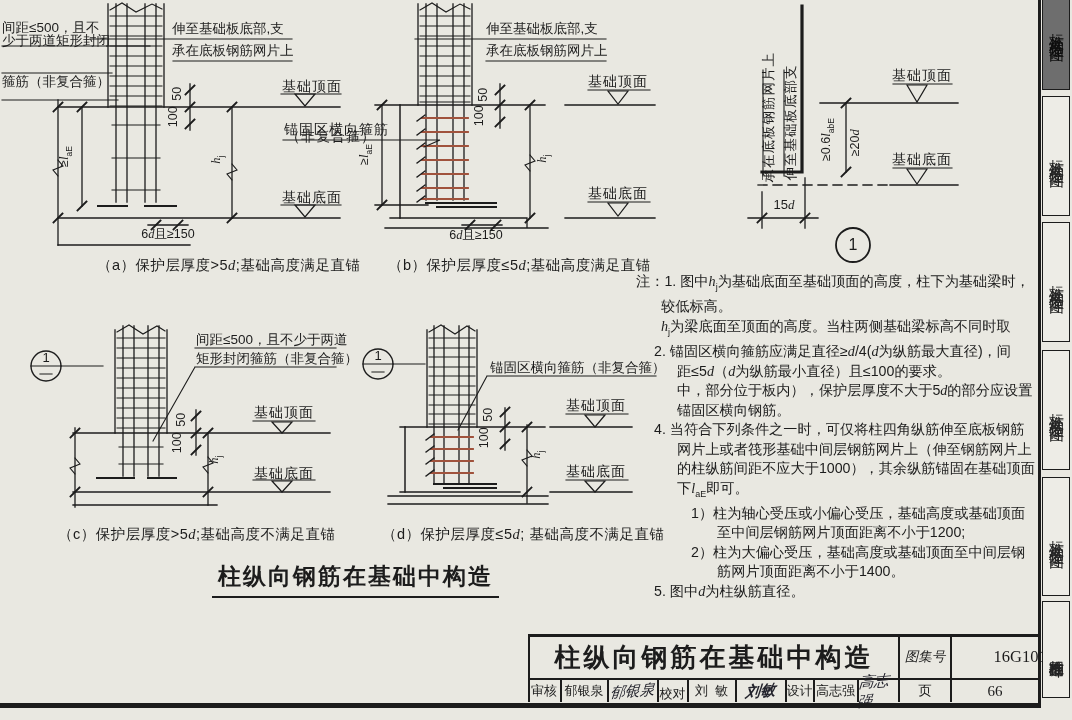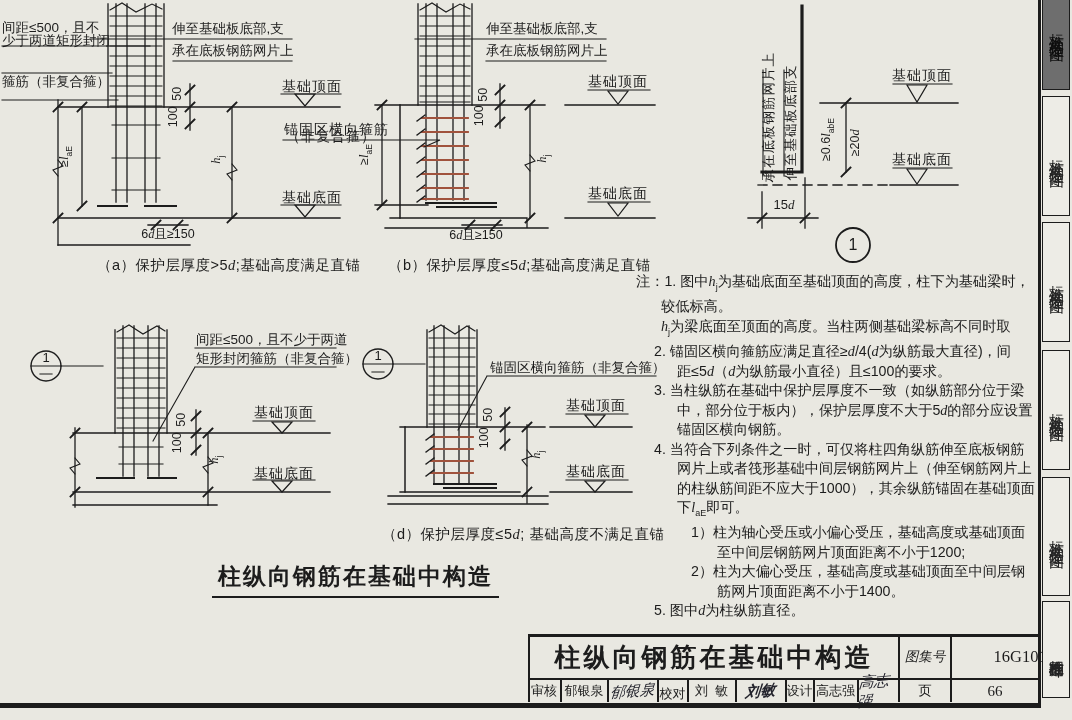--- a/index.html
+++ b/index.html
@@ -191,39 +191,39 @@
   <div class="t" style="left:845px;top:235px;width:16px;text-align:center;font-size:16px;">1</div>
 
   <div class="t callout-num" style="left:39px;top:350px;width:14px;">1</div>
   <div class="t cjk13" style="left:196px;top:332px;">间距≤500，且不少于两道</div>
   <div class="t cjk13" style="left:196px;top:351px;">矩形封闭箍筋（非复合箍）</div>
   <div class="t vdim" style="left:162px;top:412px;width:40px;">50</div>
   <div class="t vdim" style="left:158px;top:435px;width:40px;">100</div>
   <div class="t vdim dim-i" style="left:201px;top:451px;width:30px;"><i>h</i><sub>j</sub></div>
   <div class="t surface" style="left:254px;top:404px;">基础顶面</div>
   <div class="t surface" style="left:254px;top:465px;">基础底面</div>
+  <div class="t cap dim-i" style="left:58px;top:525px;">（c）保护层厚度&gt;5<i>d</i>;基础高度不满足直锚</div>
 
   <div class="t callout-num" style="left:371px;top:348px;width:14px;">1</div>
   <div class="t cjk13" style="left:490px;top:360px;">锚固区横向箍筋（非复合箍）</div>
   <div class="t vdim" style="left:469px;top:407px;width:40px;">50</div>
   <div class="t vdim" style="left:465px;top:430px;width:40px;">100</div>
   <div class="t vdim dim-i" style="left:523px;top:446px;width:30px;"><i>h</i><sub>j</sub></div>
   <div class="t surface" style="left:566px;top:397px;">基础顶面</div>
   <div class="t surface" style="left:566px;top:463px;">基础底面</div>
   <div class="t cap dim-i" style="left:382px;top:525px;">（d）保护层厚度≤5<i>d</i>; 基础高度不满足直锚</div>
 
   <div class="t main-cap" style="left:212px;top:562px;">柱纵向钢筋在基础中构造</div>
 
   <div class="notes">
     <div class="n0">注：1. 图中<i>h</i><sub>j</sub>为基础底面至基础顶面的高度，柱下为基础梁时，</div>
     <div class="n1">较低标高。</div>
     <div class="n1"><i>h</i><sub>j</sub>为梁底面至顶面的高度。当柱两侧基础梁标高不同时取</div>
     <div class="n2">2. 锚固区横向箍筋应满足直径≥<i>d</i>/4(<i>d</i>为纵筋最大直径)，间</div>
     <div class="n3">距≤5<i>d</i>（<i>d</i>为纵筋最小直径）且≤100的要求。</div>
-    <div class="n2">3. 当柱纵筋在基础中保护层厚度不一致（如纵筋部分位于梁</div>
     <div class="n3">中，部分位于板内），保护层厚度不大于5<i>d</i>的部分应设置</div>
     <div class="n3">锚固区横向钢筋。</div>
     <div class="n2">4. 当符合下列条件之一时，可仅将柱四角纵筋伸至底板钢筋</div>
     <div class="n3">网片上或者筏形基础中间层钢筋网片上（伸至钢筋网片上</div>
     <div class="n3">的柱纵筋间距不应大于1000），其余纵筋锚固在基础顶面</div>
     <div class="n3">下<i>l</i><sub>aE</sub>即可。</div>
     <div class="n4">1）柱为轴心受压或小偏心受压，基础高度或基础顶面</div>
     <div class="n5">至中间层钢筋网片顶面距离不小于1200;</div>
     <div class="n4">2）柱为大偏心受压，基础高度或基础顶面至中间层钢</div>
     <div class="n5">筋网片顶面距离不小于1400。</div>

